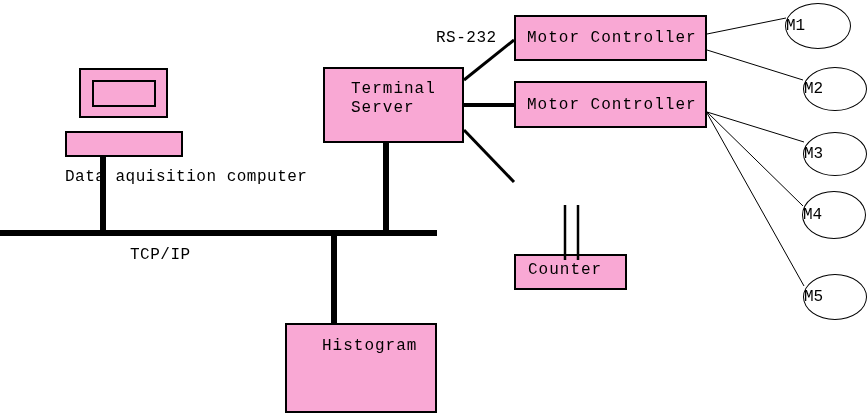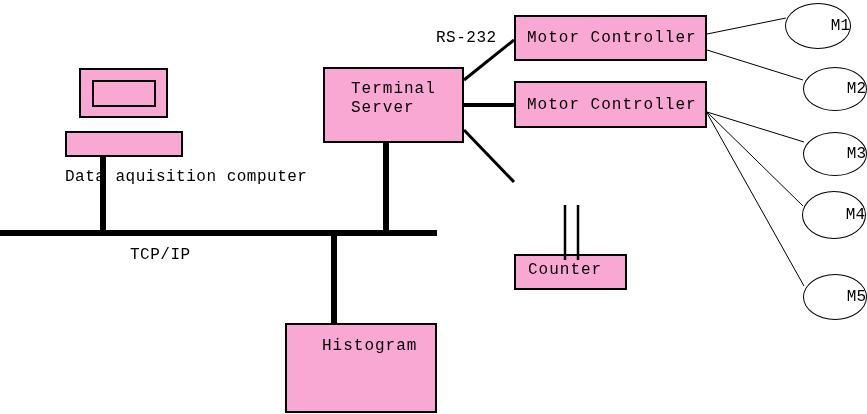--- a/index.html
+++ b/index.html
@@ -35,21 +35,21 @@
     white-space: nowrap;
   }
   .ellipse {
     position: absolute;
     border: 1px solid #000000;
     border-radius: 50%;
     background: #ffffff;
     box-sizing: border-box;
     display: flex;
     align-items: center;
-    justify-content: flex-end;
+    justify-content: flex-start;
     font-size: 16px;
   }
   #wires {
     position: absolute;
     left: 0;
     top: 0;
     width: 867px;
     height: 414px;
     pointer-events: none;
   }

